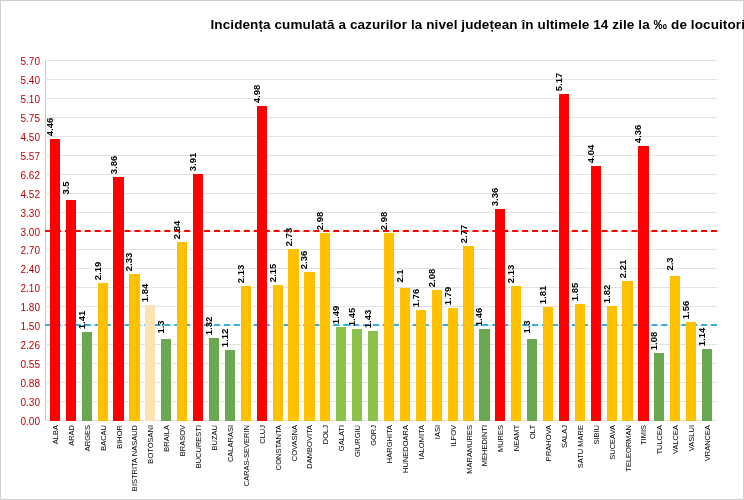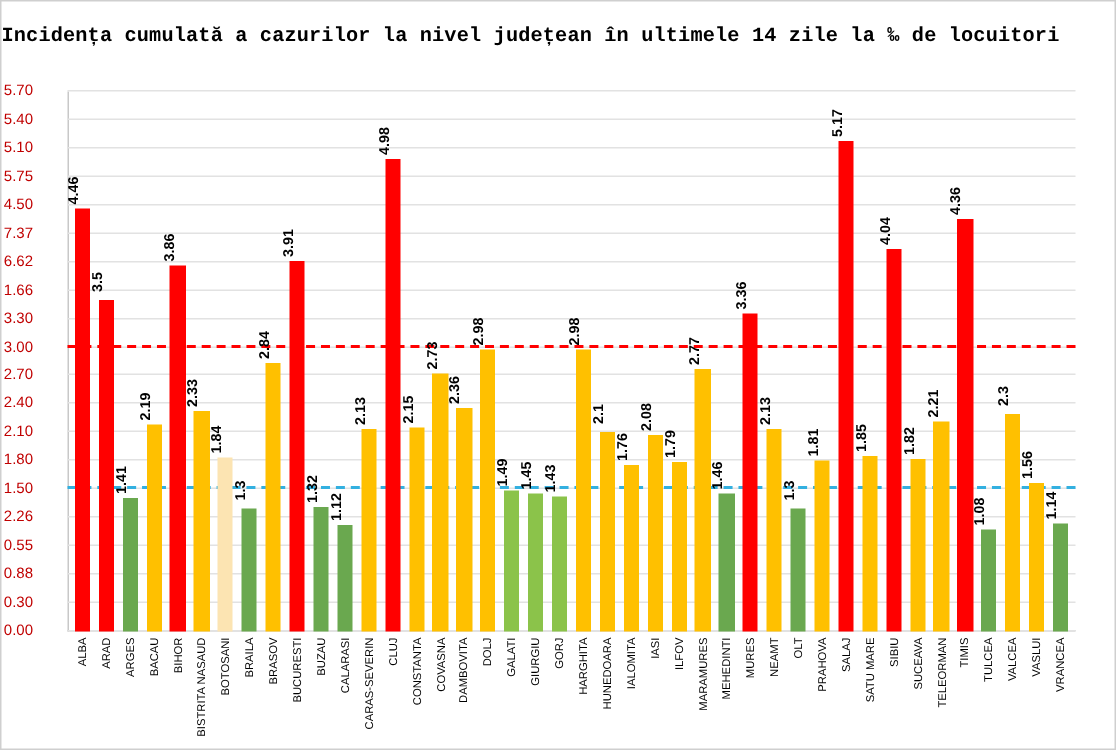--- a/index.html
+++ b/index.html
@@ -19,26 +19,25 @@
     height: 500px;
     box-sizing: border-box;
     border: 1px solid #cfcfcf;
     background: #ffffff;
   }
   #chart-title {
     position: absolute;
     top: 16px;
     left: 0;
     width: 744px;
-    text-align: left;
+    text-align: right;
     font-size: 13.5px;
     font-weight: bold;
     color: #000000;
     letter-spacing: 0.1px;
-    font-family: Liberation Mono, monospace;
   }
   
   #plot {
     position: absolute;
     left: 44px;
     top: 60px;
     width: 672px;
     height: 360px;
   }
   #plot-area {
@@ -54,21 +53,21 @@
   .gridline {
     position: absolute;
     left: 0;
     right: 0;
     height: 0;
     border-top: 1px solid #e2e2e2;
   }
   .ytick-label {
     position: absolute;
     right: 100%;
-    margin-right: 23px;
+    margin-right: 5px;
     transform: translateY(-50%);
     font-size: 10px;
     color: #c00000;
     white-space: nowrap;
   }
   .threshold {
     position: absolute;
     left: 0;
     right: 0;
     height: 0;
@@ -156,27 +155,27 @@
         <div class="gridline" style="bottom: 89.4737%;">
           <span class="ytick-label">5.10</span>
         </div>
         <div class="gridline" style="bottom: 84.2105%;">
           <span class="ytick-label">5.75</span>
         </div>
         <div class="gridline" style="bottom: 78.9474%; text-align: center;">
           <span class="ytick-label">4.50</span>
         </div>
         <div class="gridline" style="bottom: 73.6842%;">
-          <span class="ytick-label">7.37</span>
+          <span class="ytick-label">5.57</span>
         </div>
         <div class="gridline" style="bottom: 68.4211%;">
           <span class="ytick-label">6.62</span>
         </div>
         <div class="gridline" style="bottom: 63.1579%;">
-          <span class="ytick-label">1.66</span>
+          <span class="ytick-label">4.52</span>
         </div>
         <div class="gridline" style="bottom: 57.8947%;">
           <span class="ytick-label">3.30</span>
         </div>
         <div class="gridline" style="bottom: 52.6316%;">
           <span class="ytick-label">3.00</span>
         </div>
         <div class="gridline" style="bottom: 47.3684%;">
           <span class="ytick-label">2.70</span>
         </div>

